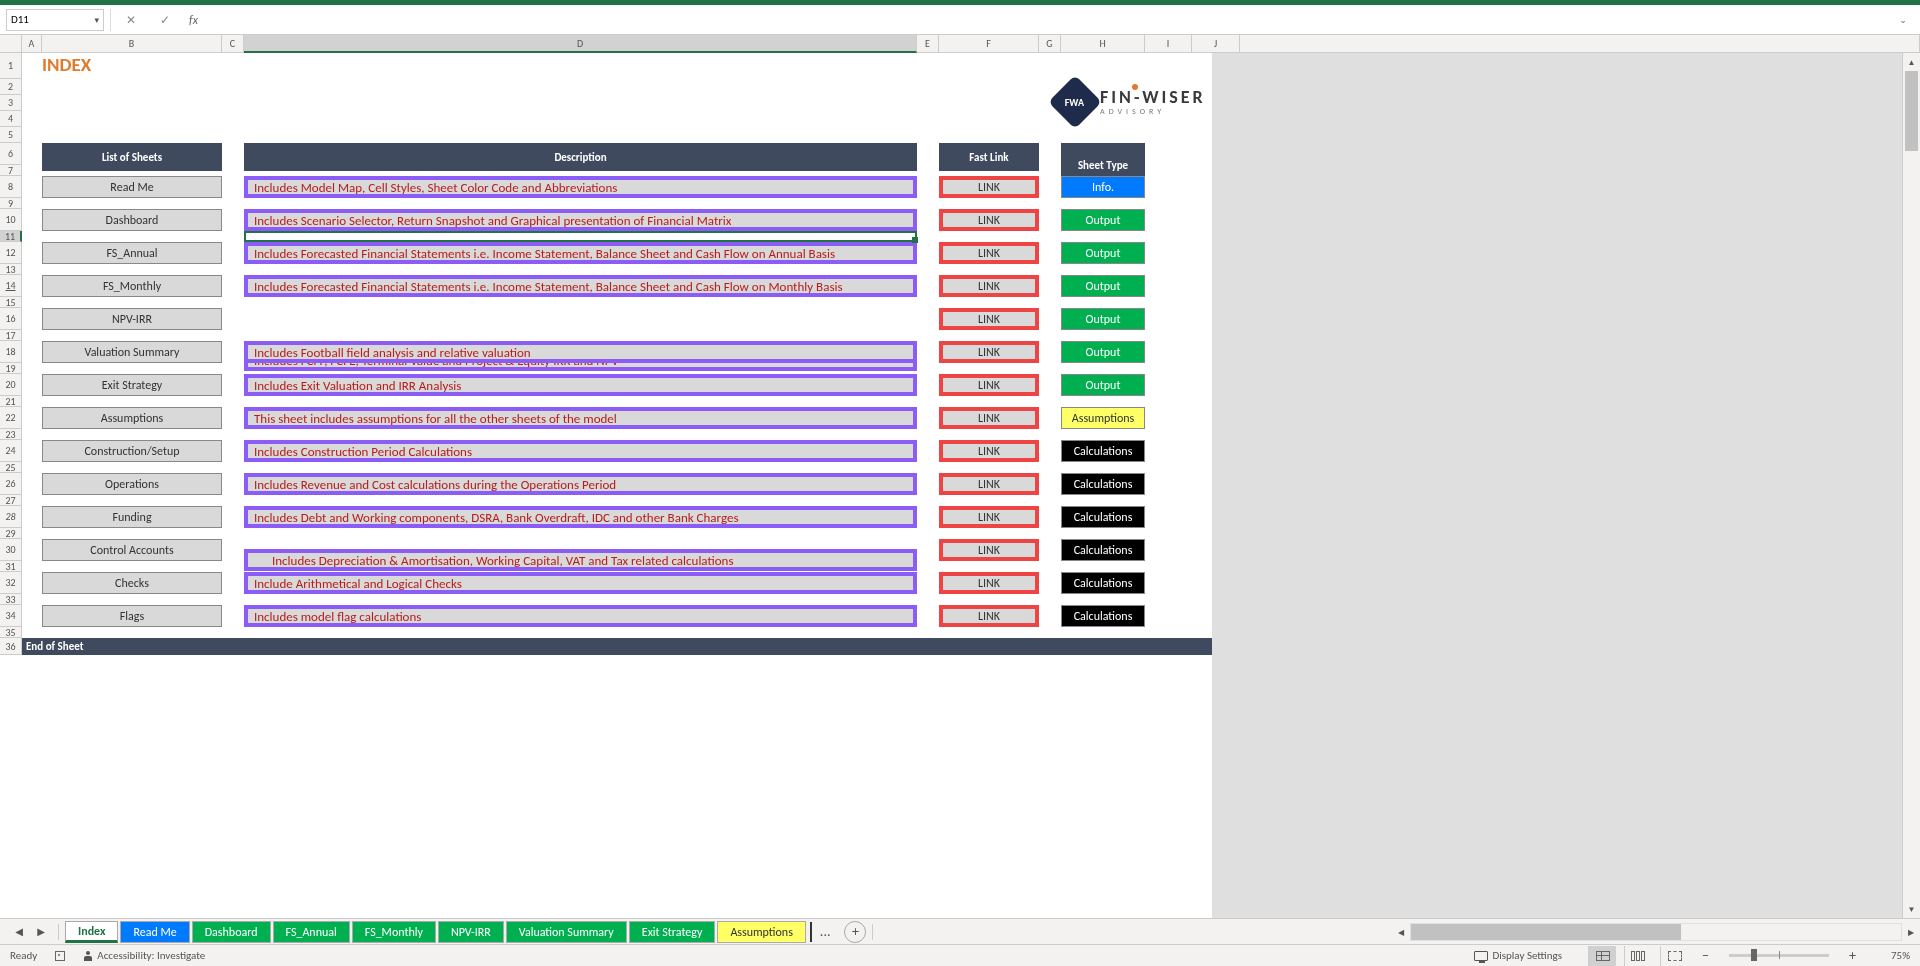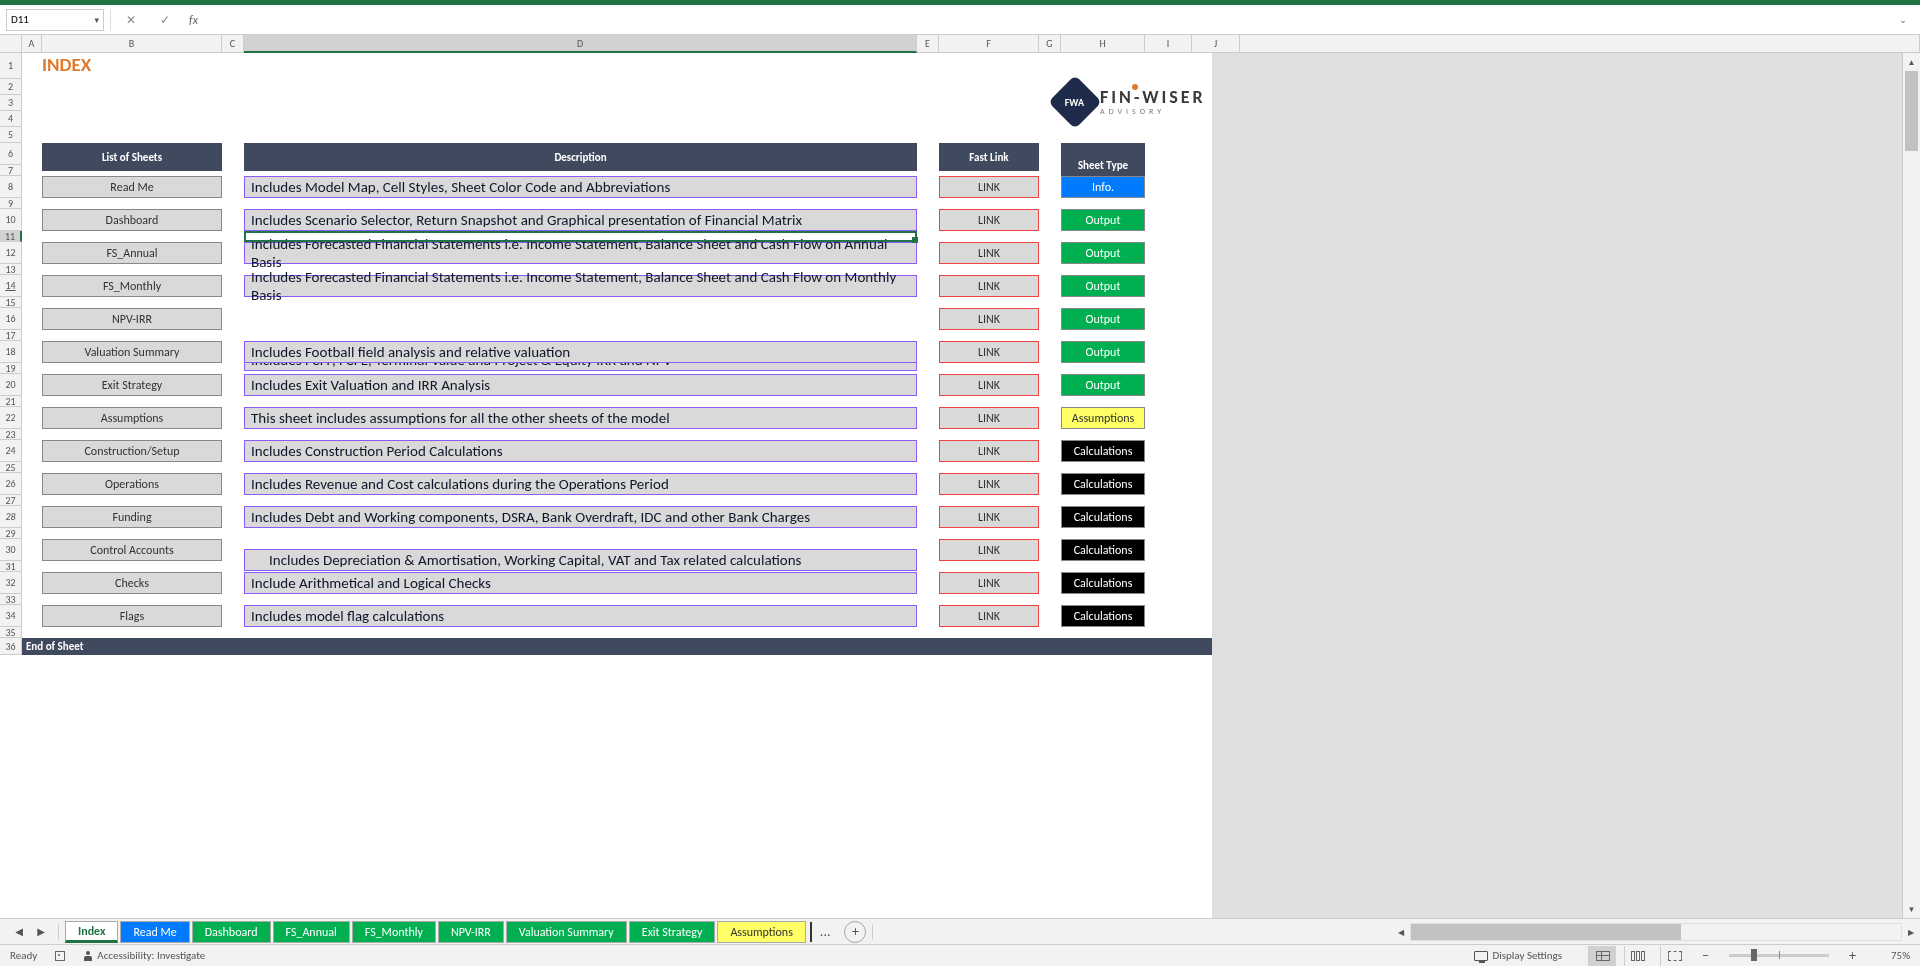--- a/index.html
+++ b/index.html
@@ -36,22 +36,22 @@
 .page-title { position: absolute; color: #e07b2e; font-weight: bold; font-size: 19px; }
 .logo { position: absolute; display: flex; align-items: center; gap: 6px; }
 .logo-dia { width: 38px; height: 38px; background: #1f2b4a; transform: rotate(45deg); border-radius: 6px; display: flex; align-items: center; justify-content: center; }
 .logo-dia-inner { transform: rotate(-45deg); color: #fff; font-weight: bold; font-size: 10px; position: relative; }
 .logo-txt-main { font-size: 18px; font-weight: 600; letter-spacing: 3px; color: #3a3a3a; line-height: 1; }
 .logo-txt-sub { font-size: 8px; letter-spacing: 4px; color: #777; }
 .logo-dot { width: 6px; height: 6px; background: #e07b2e; border-radius: 50%; position: absolute; }
 
 .header-cell { position: absolute; background: #404a5f; color: #fff; font-weight: bold; font-size: 11px; display: flex; align-items: center; justify-content: center; height: 28px; }
 .data-sheet-name { position: absolute; background: #d9d9d9; border: 1px solid #888; height: 22px; display: flex; align-items: center; justify-content: center; font-size: 12px; color: #333; }
-.data-desc { position: absolute; background: #d9d9d9; border: 1px solid #8b5cf6; height: 22px; display: flex; align-items: center; padding: 0 6px; font-size: 15px; color: #0f172a; }
-.data-link { position: absolute; background: #d9d9d9; border: 1px solid #ef4444; height: 22px; display: flex; align-items: center; justify-content: center; font-size: 12px; color: #333; }
+.data-desc { position: absolute; background: #d9d9d9; border: 4px solid #8b5cf6; height: 22px; display: flex; align-items: center; padding: 0 6px; font-size: 13px; color: #b91c1c; }
+.data-link { position: absolute; background: #d9d9d9; border: 4px solid #ef4444; height: 22px; display: flex; align-items: center; justify-content: center; font-size: 12px; color: #333; }
 .data-type { position: absolute; border: 1px solid #888; height: 22px; display: flex; align-items: center; justify-content: center; font-size: 12px; }
 .type-info { background: #007bff; color: #fff; }
 .type-output { background: #00b050; color: #fff; }
 .type-assumptions { background: #ffff66; color: #333; }
 .type-calc { background: #000; color: #fff; }
 .end-row { position: absolute; background: #404a5f; color: #fff; font-size: 11px; font-weight: 600; padding-left: 4px; display: flex; align-items: center; height: 17px; }
 
 .v-scroll { position: absolute; right: 0; top: 18px; width: 18px; bottom: 0; background: #f3f2f1; border-left: 1px solid #ccc; }
 .v-scroll-btn { height: 18px; display: flex; align-items: center; justify-content: center; font-size: 8px; color: #555; }
 .v-scroll-thumb { position: absolute; left: 2px; right: 2px; top: 18px; height: 80px; background: #c1c1c1; }

